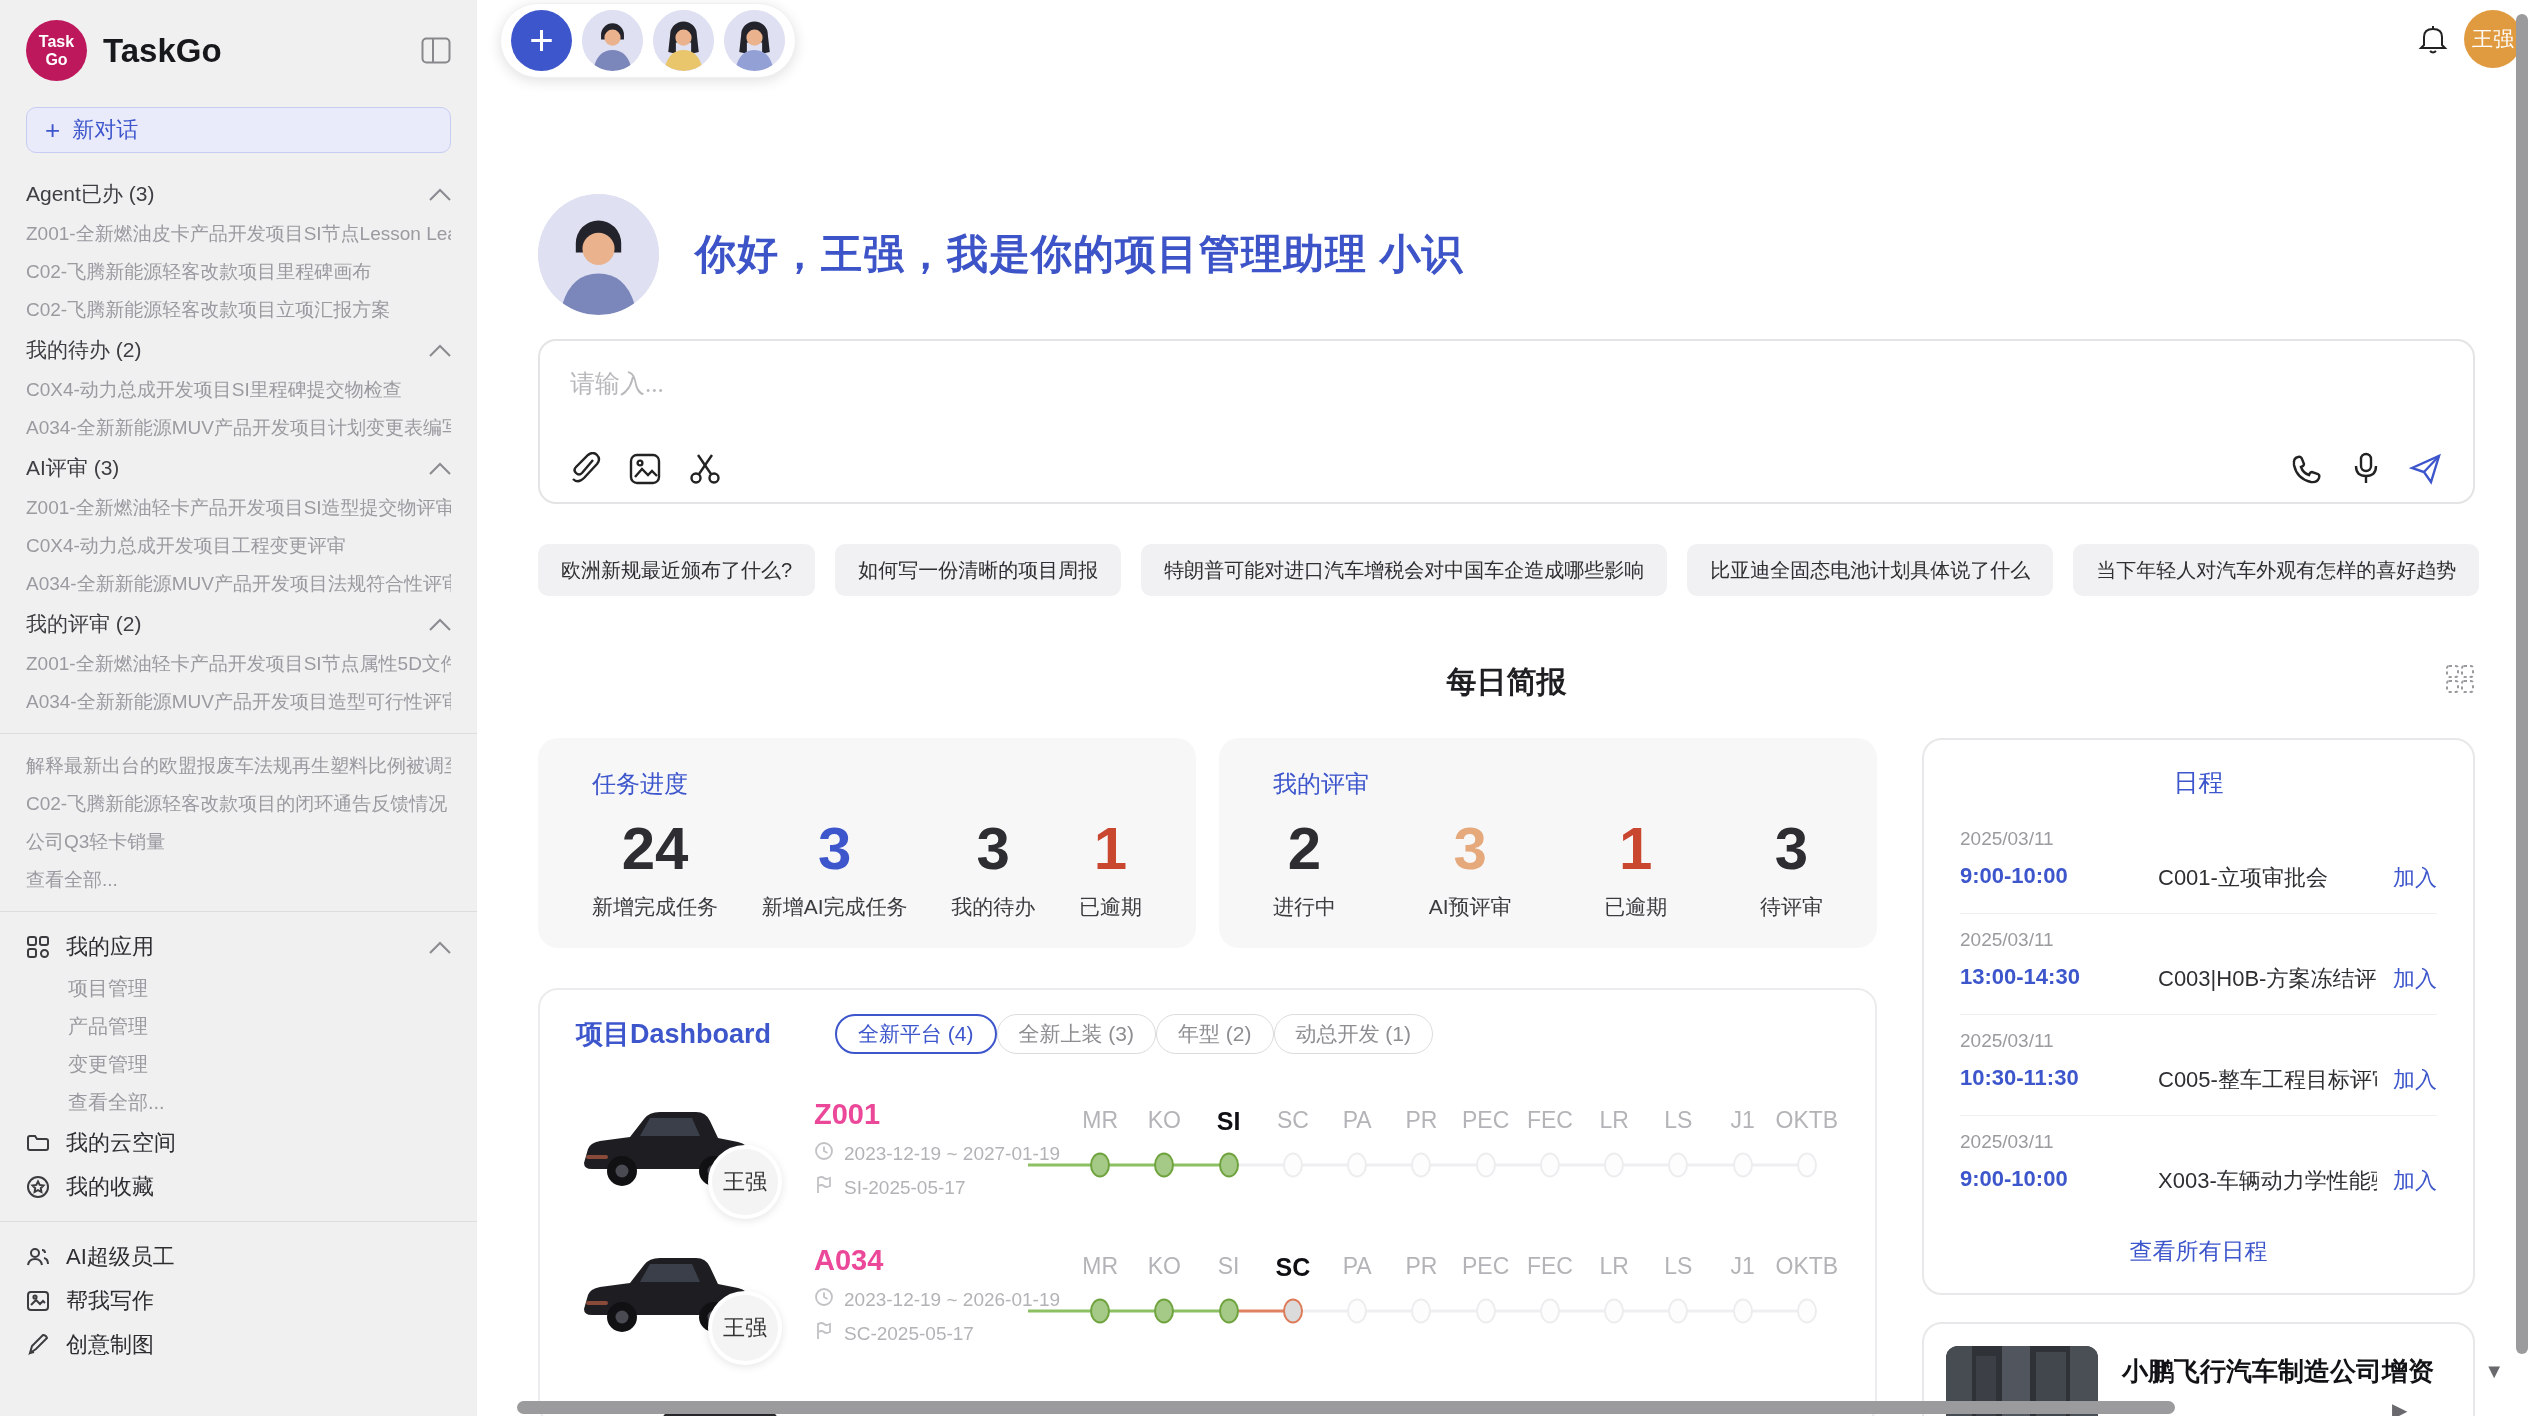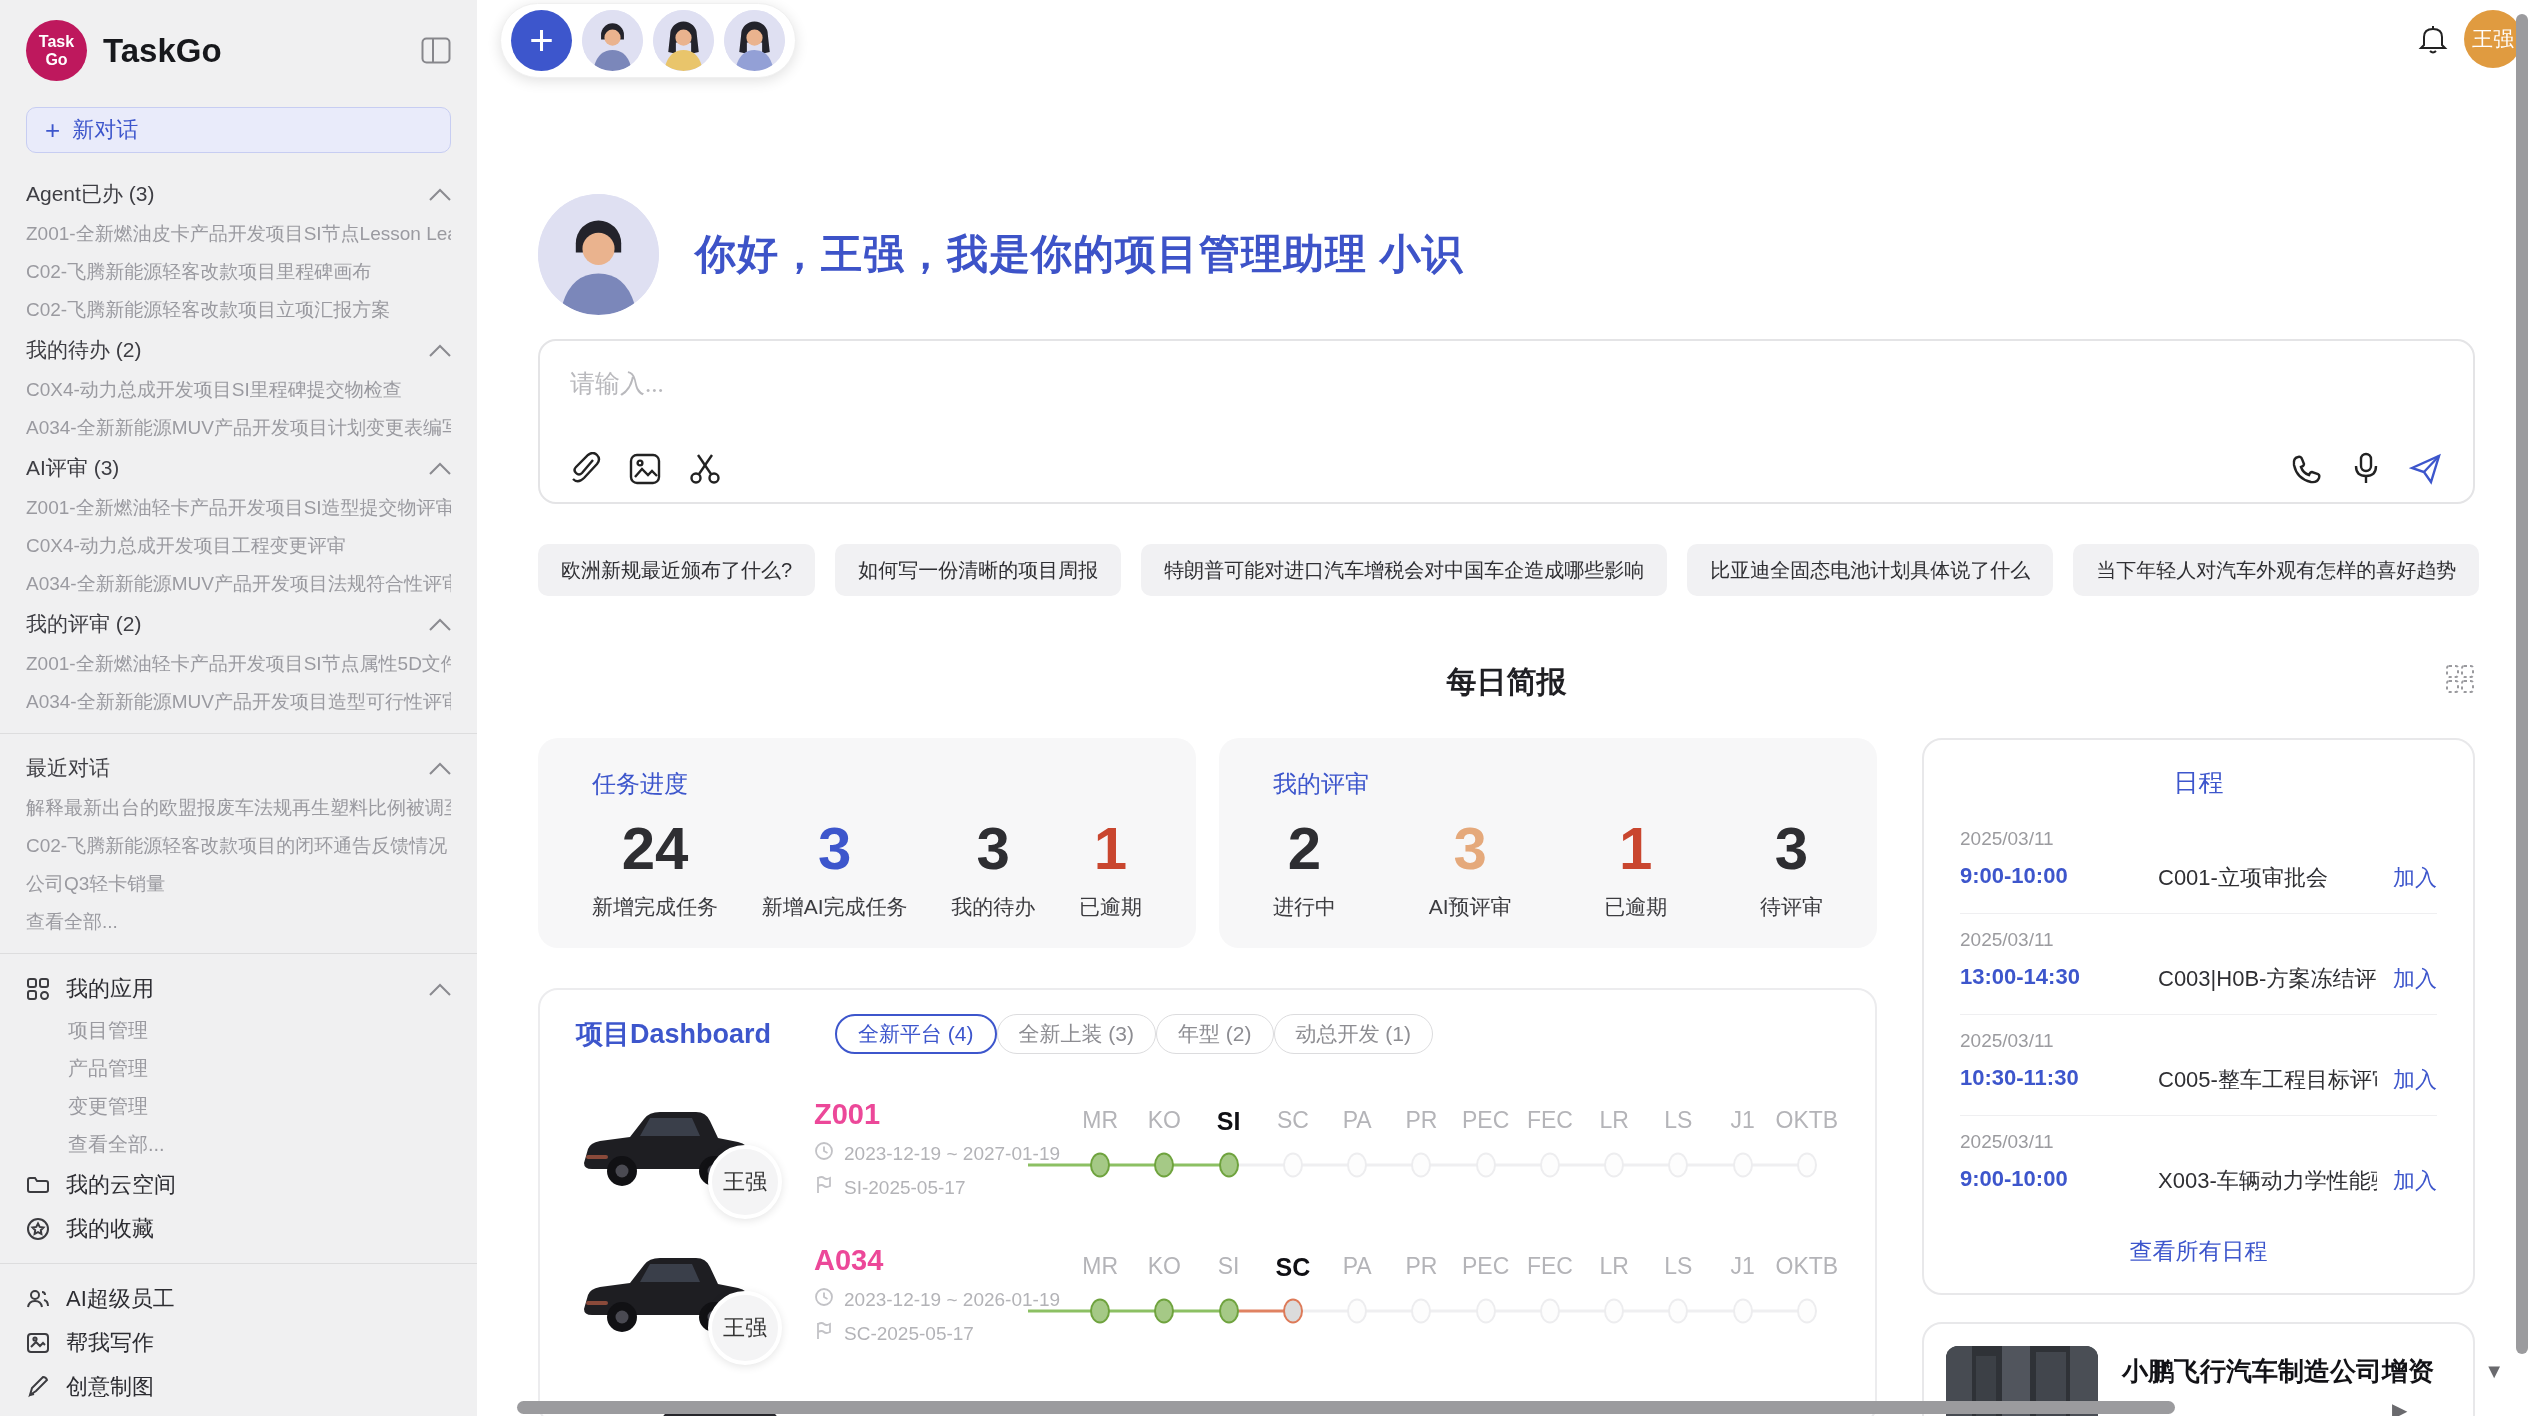--- a/index.html
+++ b/index.html
@@ -168,26 +168,20 @@
           <span>我的评审 (2)</span>
           <span class="chev"><svg width="22" height="13" viewBox="0 0 22 13" fill="none" stroke="#8b8b90" stroke-width="2">
               <polyline points="1,12 11,2 21,12"></polyline>
             </svg></span>
         </div>
         <div class="sb-item">Z001-全新燃油轻卡产品开发项目SI节点属性5D文件评审</div>
         <div class="sb-item">A034-全新新能源MUV产品开发项目造型可行性评审</div>
       </div>
 
     <div class="divider"></div>
-    <div class="sec-header">
-      <span>最近对话</span>
-      <span class="chev"><svg width="22" height="13" viewBox="0 0 22 13" fill="none" stroke="#8b8b90" stroke-width="2">
-            <polyline points="1,12 11,2 21,12"></polyline>
-          </svg></span>
-    </div>
     <div id="recent-items">
         <div class="sb-item">解释最新出台的欧盟报废车法规再生塑料比例被调至15%...</div>
         <div class="sb-item">C02-飞腾新能源轻客改款项目的闭环通告反馈情况</div>
         <div class="sb-item">公司Q3轻卡销量</div>
         <div class="sb-item">查看全部...</div>
       </div>
 
     <div class="divider"></div>
     <div class="sb-link">
       <svg width="24" height="24" viewBox="0 0 24 24" fill="none" stroke="#3c3c40" stroke-width="2">

